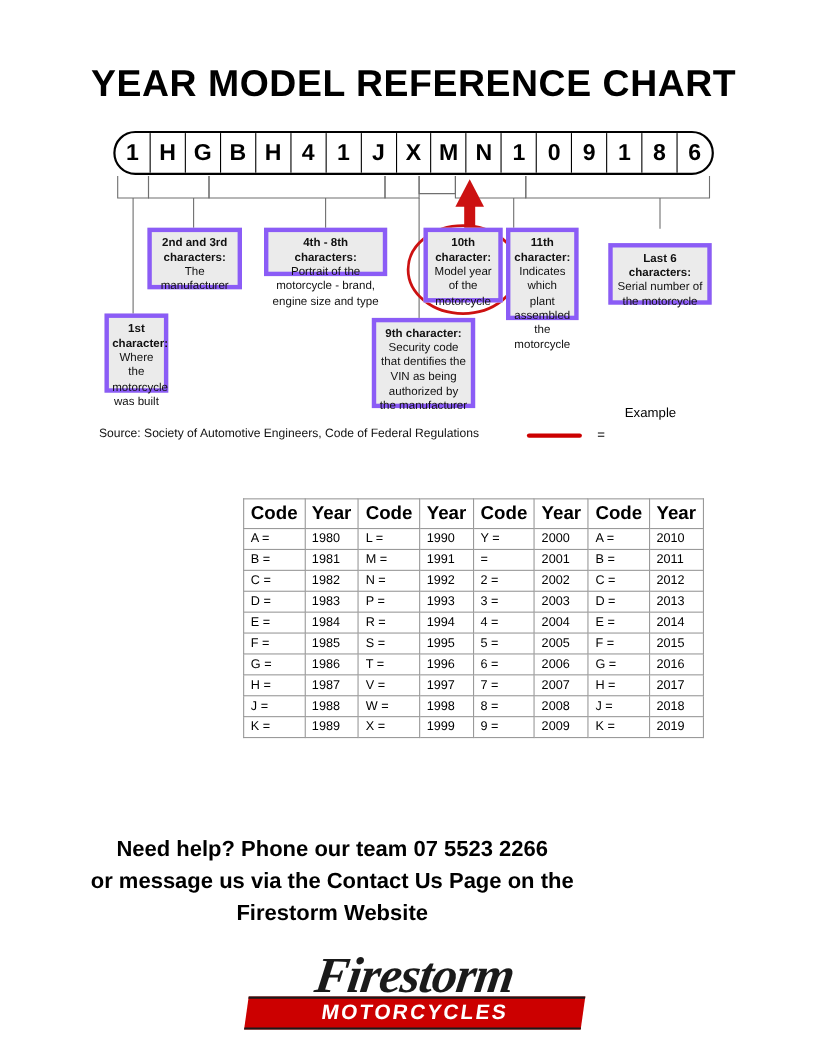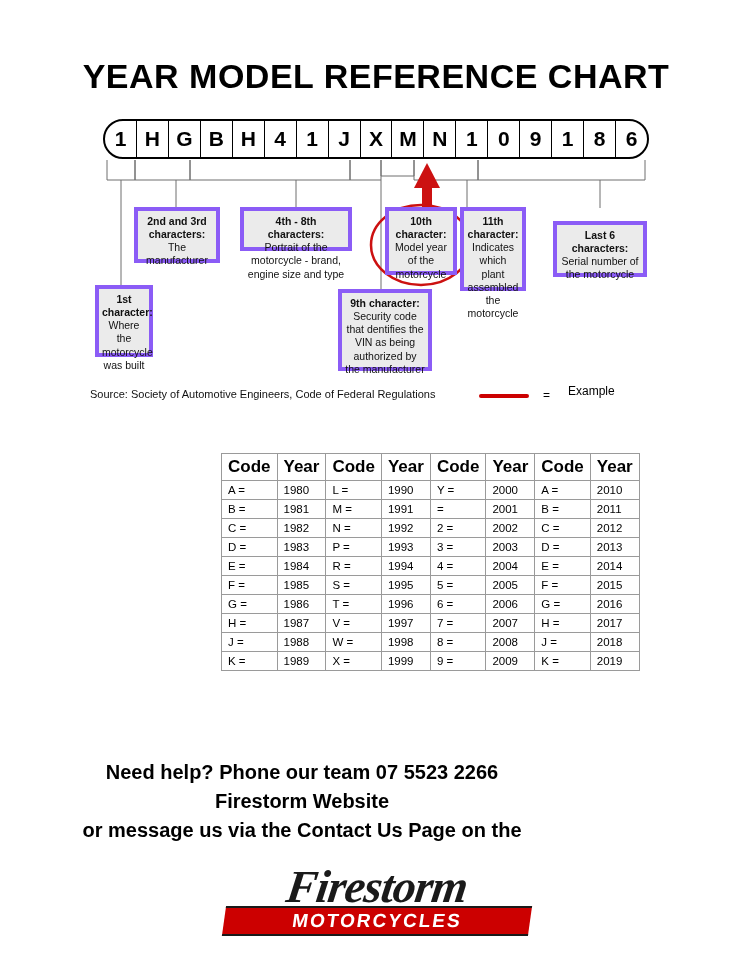--- a/index.html
+++ b/index.html
@@ -95,21 +95,21 @@
     border-radius: 2px;
   }
   .example-eq {
     position: absolute;
     top: 388px;
     left: 543px;
     font-size: 12px;
   }
   .example-label {
     position: absolute;
-    top: 384px;
+    top: 368px;
     left: 568px;
     font-size: 12px;
   }
 
   
   .code-table {
     position: absolute;
     top: 453px;
     left: 221px;
     border-collapse: collapse;
@@ -393,20 +393,20 @@
       <td class="code-col">9 =</td>
       <td class="year-col">2009</td>
       <td class="code-col">K =</td>
       <td class="year-col">2019</td>
     </tr>
   </tbody>
 </table>
 
 <div class="footer">
   <div>Need help?  Phone our team 07 5523 2266</div>
+  <div>or message us via the Contact Us Page on the</div>
   <div>Firestorm Website</div>
-  <div>or message us via the Contact Us Page on the</div>
 </div>
 
 <div class="logo">
   <div class="logo-word">Firestorm</div>
   <div class="logo-sub">MOTORCYCLES</div>
 </div>
 
 </body></html>

